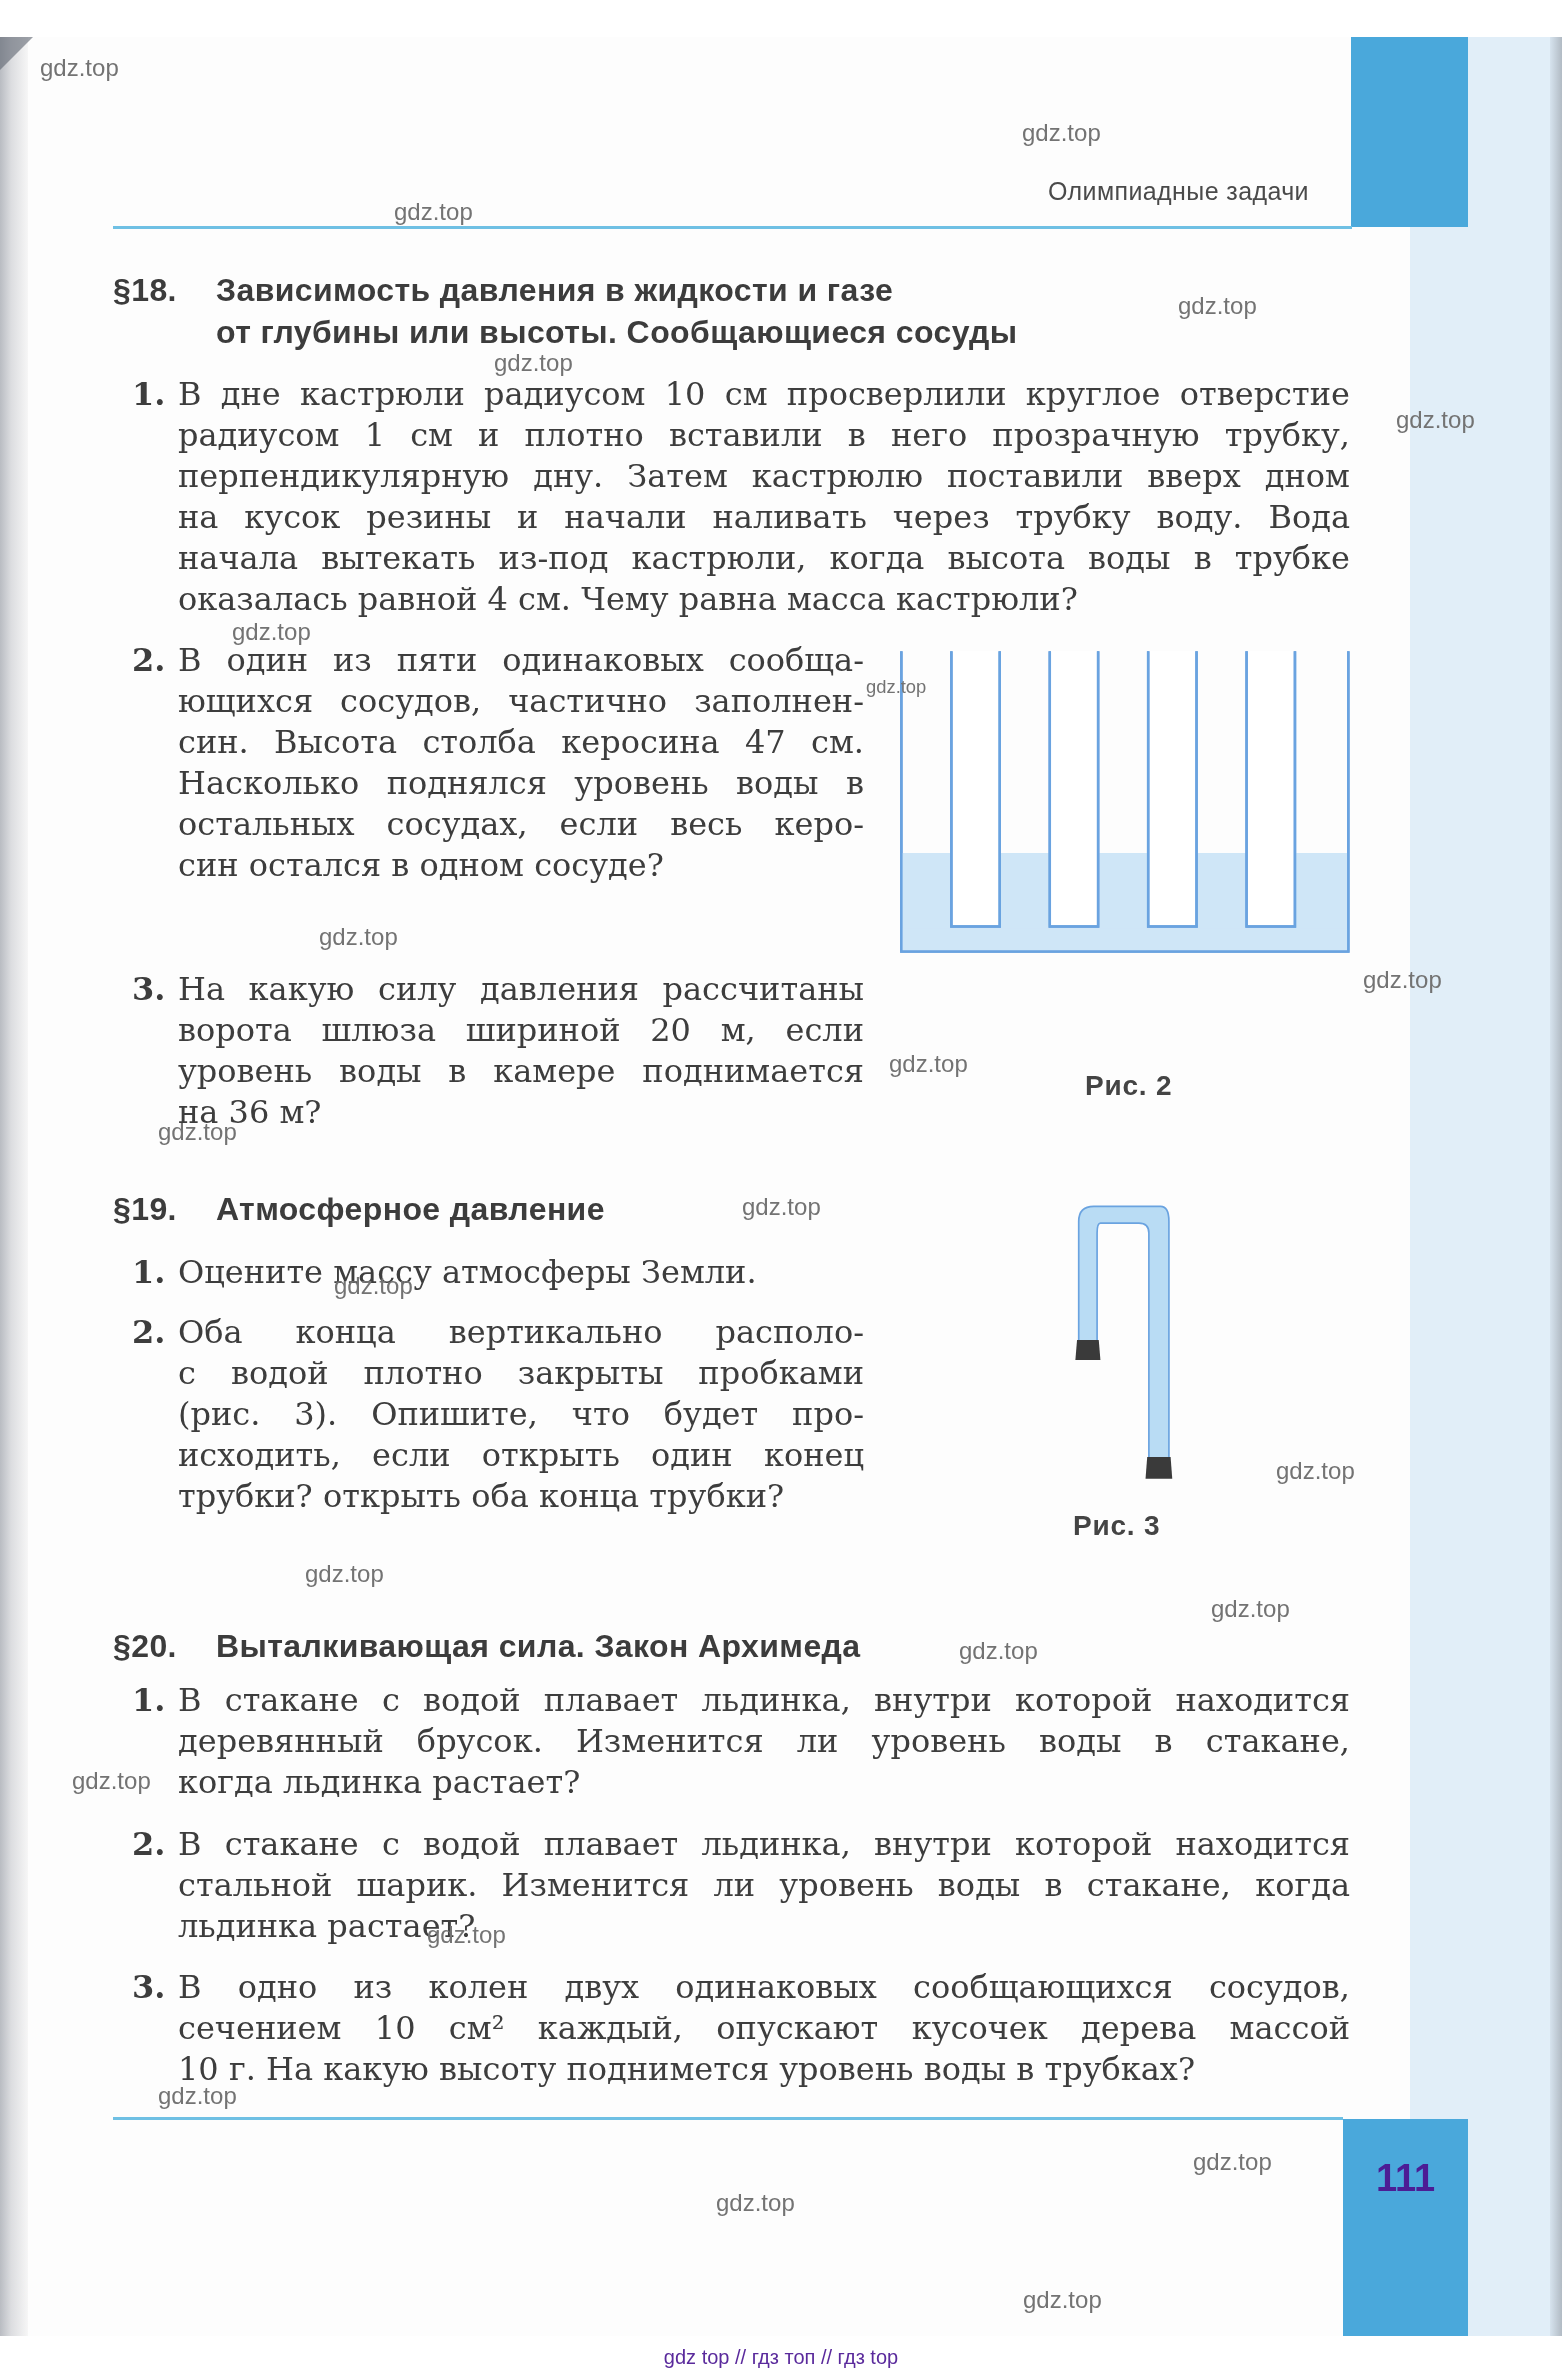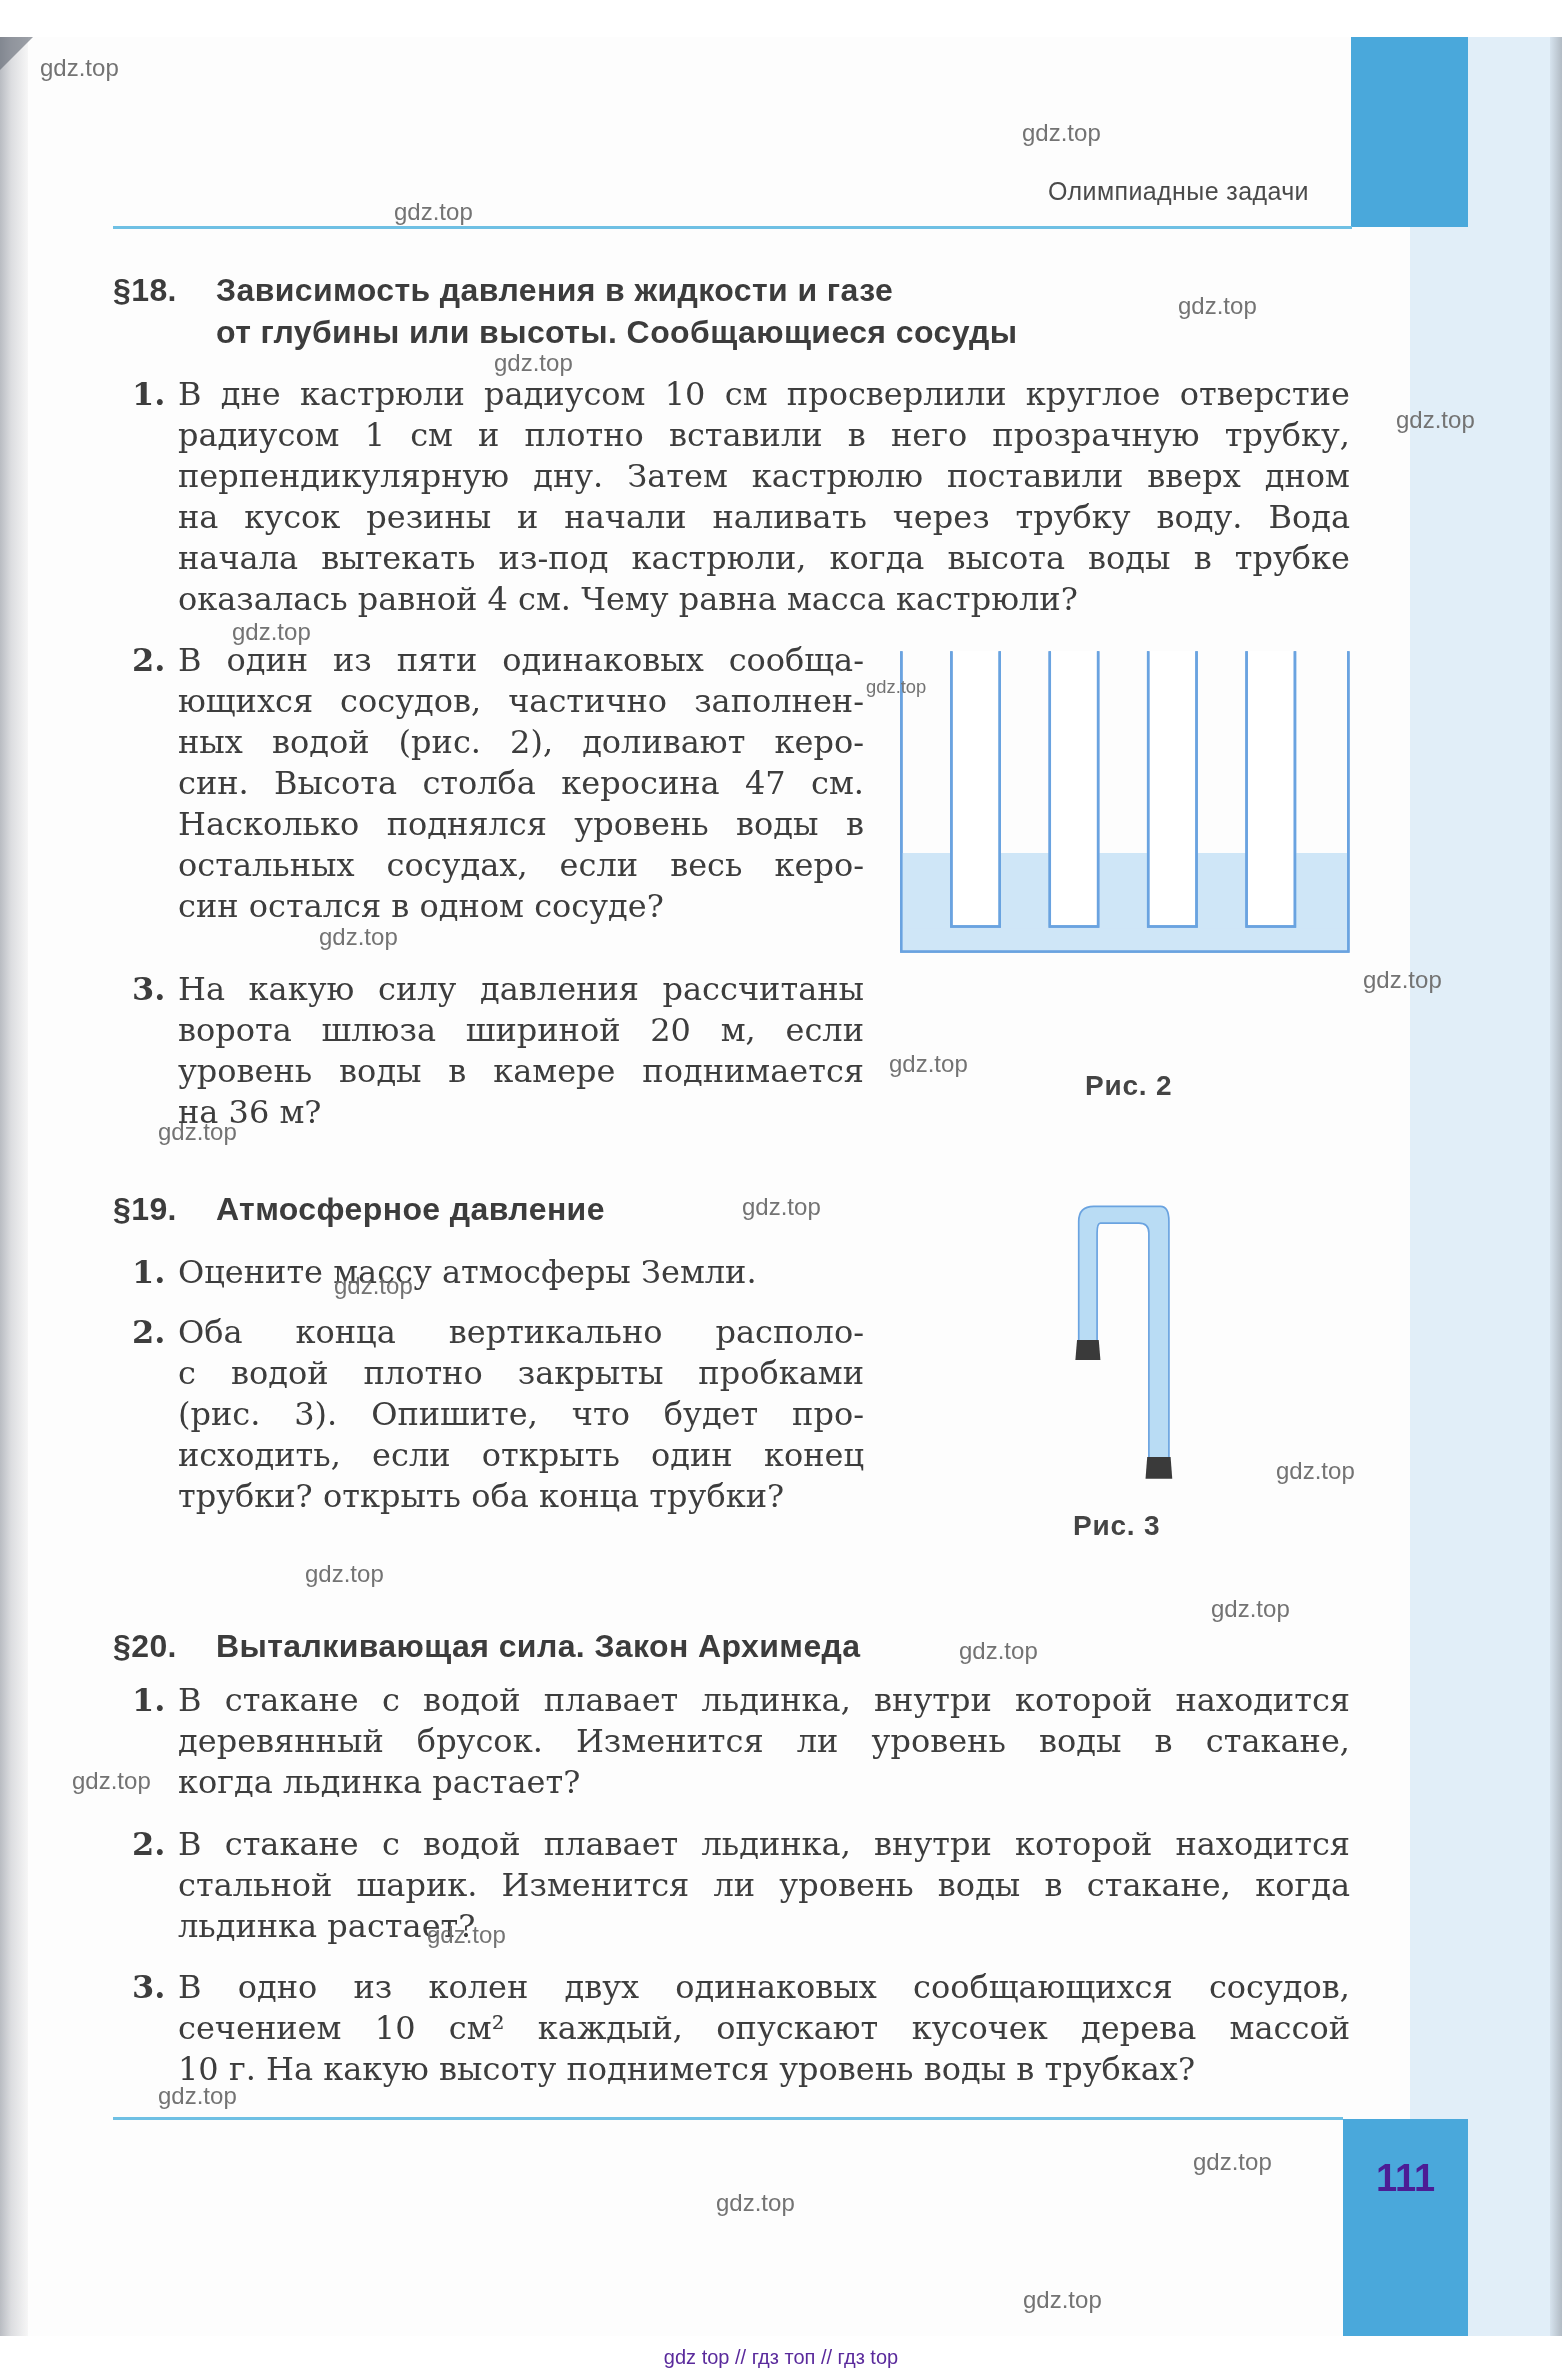--- a/index.html
+++ b/index.html
@@ -70,21 +70,20 @@
       <span class="ln">начала вытекать из-под кастрюли, когда высота воды в трубке</span>
       <span class="ln last">оказалась равной 4 см. Чему равна масса кастрюли?</span>
     </div>
   </div>
 
   <div class="task" style="left:132px; top:603px; width:732px;">
     <span class="n">2.</span>
     <div class="t">
       <span class="ln">В один из пяти одинаковых сообща-</span>
       <span class="ln">ющихся сосудов, частично заполнен-</span>
-      <span class="ln">ных водой (рис. 2), доливают керо-</span>
       <span class="ln">син. Высота столба керосина 47 см.</span>
       <span class="ln">Насколько поднялся уровень воды в</span>
       <span class="ln">остальных сосудах, если весь керо-</span>
       <span class="ln last">син остался в одном сосуде?</span>
     </div>
   </div>
 
   <div class="task" style="left:132px; top:932px; width:732px;">
     <span class="n">3.</span>
     <div class="t">

